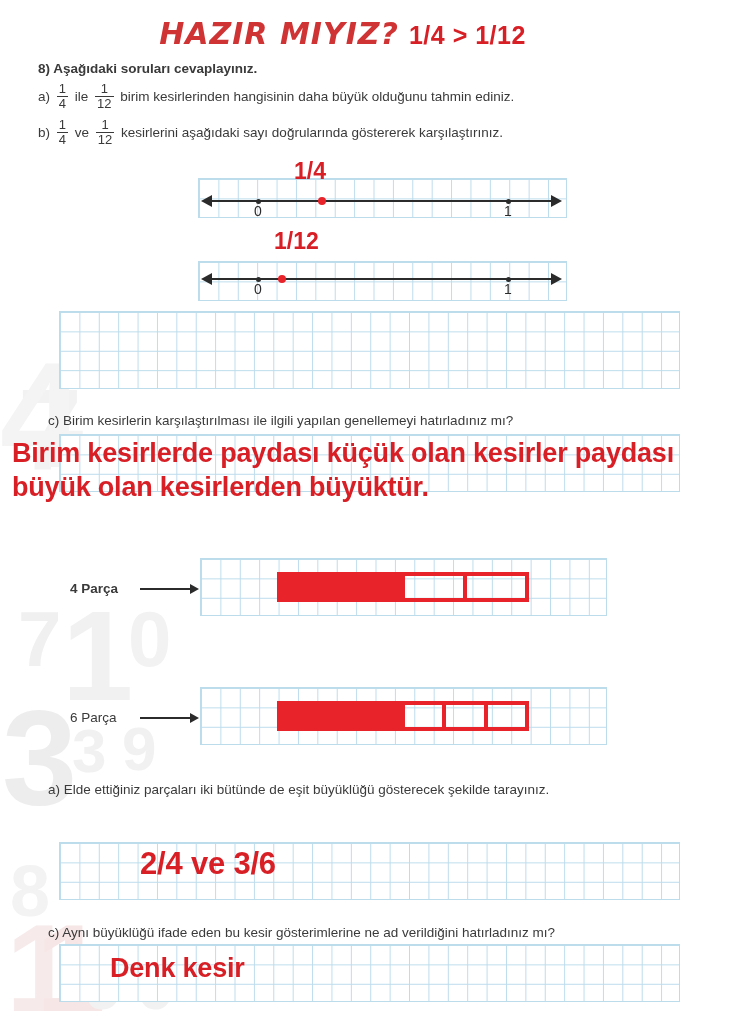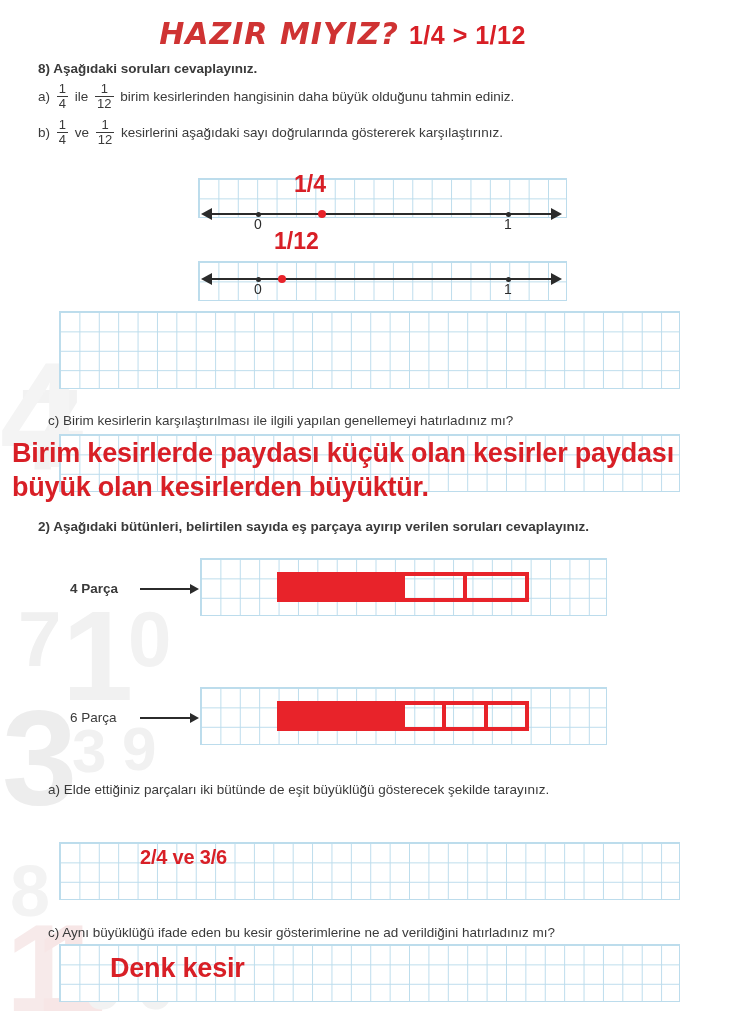--- a/index.html
+++ b/index.html
@@ -232,21 +232,21 @@
     </span>
     <span>ve</span>
     <span class="frac">
       <span class="num">1</span>
       <span class="den">12</span>
     </span>
     <span>kesirlerini aşağıdaki sayı doğrularında göstererek karşılaştırınız.</span>
   </div>
 
   <div class="grid" style="left:198px; top:178px; width:369px; height:40px;"></div>
-  <div class="nl-wrap" style="left:198px; top:196px; width:336px; height:40px;">
+  <div class="nl-wrap" style="left:198px; top:183px; width:336px; height:40px;">
     <div class="nl-label" style="left:96px; top:-25px;">1/4</div>
     <div class="nl-axis" style="left:12px; top:17px; width:345px;"></div>
     <div class="nl-arrow left" style="left:3px;   top:12px;"></div>
     <div class="nl-arrow right" style="left:353px; top:12px;"></div>
     <div class="nl-tick" style="left:58px;  top:15.5px;"></div>
     <div class="nl-tick" style="left:308px; top:15.5px;"></div>
     <div class="nl-dot" style="left:120px; top:14px;"></div>
     <div class="nl-tlabel" style="left:50px;  top:20px;">0</div>
     <div class="nl-tlabel" style="left:300px; top:20px;">1</div>
   </div>
@@ -265,21 +265,20 @@
   </div>
 
   <div class="grid" style="left:59px; top:311px; width:621px; height:78px;"></div>
 
   <div class="qtext" style="left:48px; top:412px;">c) Birim kesirlerin karşılaştırılması ile ilgili yapılan genellemeyi hatırladınız mı?</div>
 
   <div class="grid" style="left:59px; top:434px; width:621px; height:58px;"></div>
   <div class="answer" style="left:12px; top:438px; font-size:27px;">Birim kesirlerde paydası küçük olan kesirler paydası</div>
   <div class="answer" style="left:12px; top:472px; font-size:27px;">büyük olan kesirlerden büyüktür.</div>
 
-  <div class="qtext bold" style="left:38px; top:518px;">2) Aşağıdaki bütünleri, belirtilen sayıda eş parçaya ayırıp verilen soruları cevaplayınız.</div>
 
   <div class="part-label" style="left:70px; top:581px;font-weight:bold;">4 Parça</div>
   <div class="arrow-line" style="left:140px; top:588px; width:52px;"></div>
   <div class="arrow-head" style="left:190px; top:584px;"></div>
 
   <div class="grid" style="left:200px; top:558px; width:407px; height:58px;"></div>
   <div class="bar" id="bar-1" style="left:277px; top:572px; width:252px; height:30px;">
       <div class="seg filled"></div>
       <div class="seg filled"></div>
       <div class="seg"></div>
@@ -296,19 +295,19 @@
       <div class="seg filled"></div>
       <div class="seg filled"></div>
       <div class="seg"></div>
       <div class="seg"></div>
       <div class="seg"></div>
     </div>
 
   <div class="qtext" style="left:48px; top:781px;">a) Elde ettiğiniz parçaları iki bütünde de eşit büyüklüğü gösterecek şekilde tarayınız.</div>
 
   <div class="grid" style="left:59px; top:842px; width:621px; height:58px;"></div>
-  <div class="answer" style="left:140px; top:846px; font-size:20px;">2/4 ve 3/6</div>
+  <div class="answer" style="left:140px; top:846px; font-size:31px;">2/4 ve 3/6</div>
 
   <div class="qtext" style="left:48px; top:924px;">c) Aynı büyüklüğü ifade eden bu kesir gösterimlerine ne ad verildiğini hatırladınız mı?</div>
   <div class="grid" style="left:59px; top:944px; width:621px; height:58px;"></div>
   <div class="answer" style="left:110px; top:953px; font-size:27px;">Denk kesir</div>
 
 </div>
 
 </body></html>

